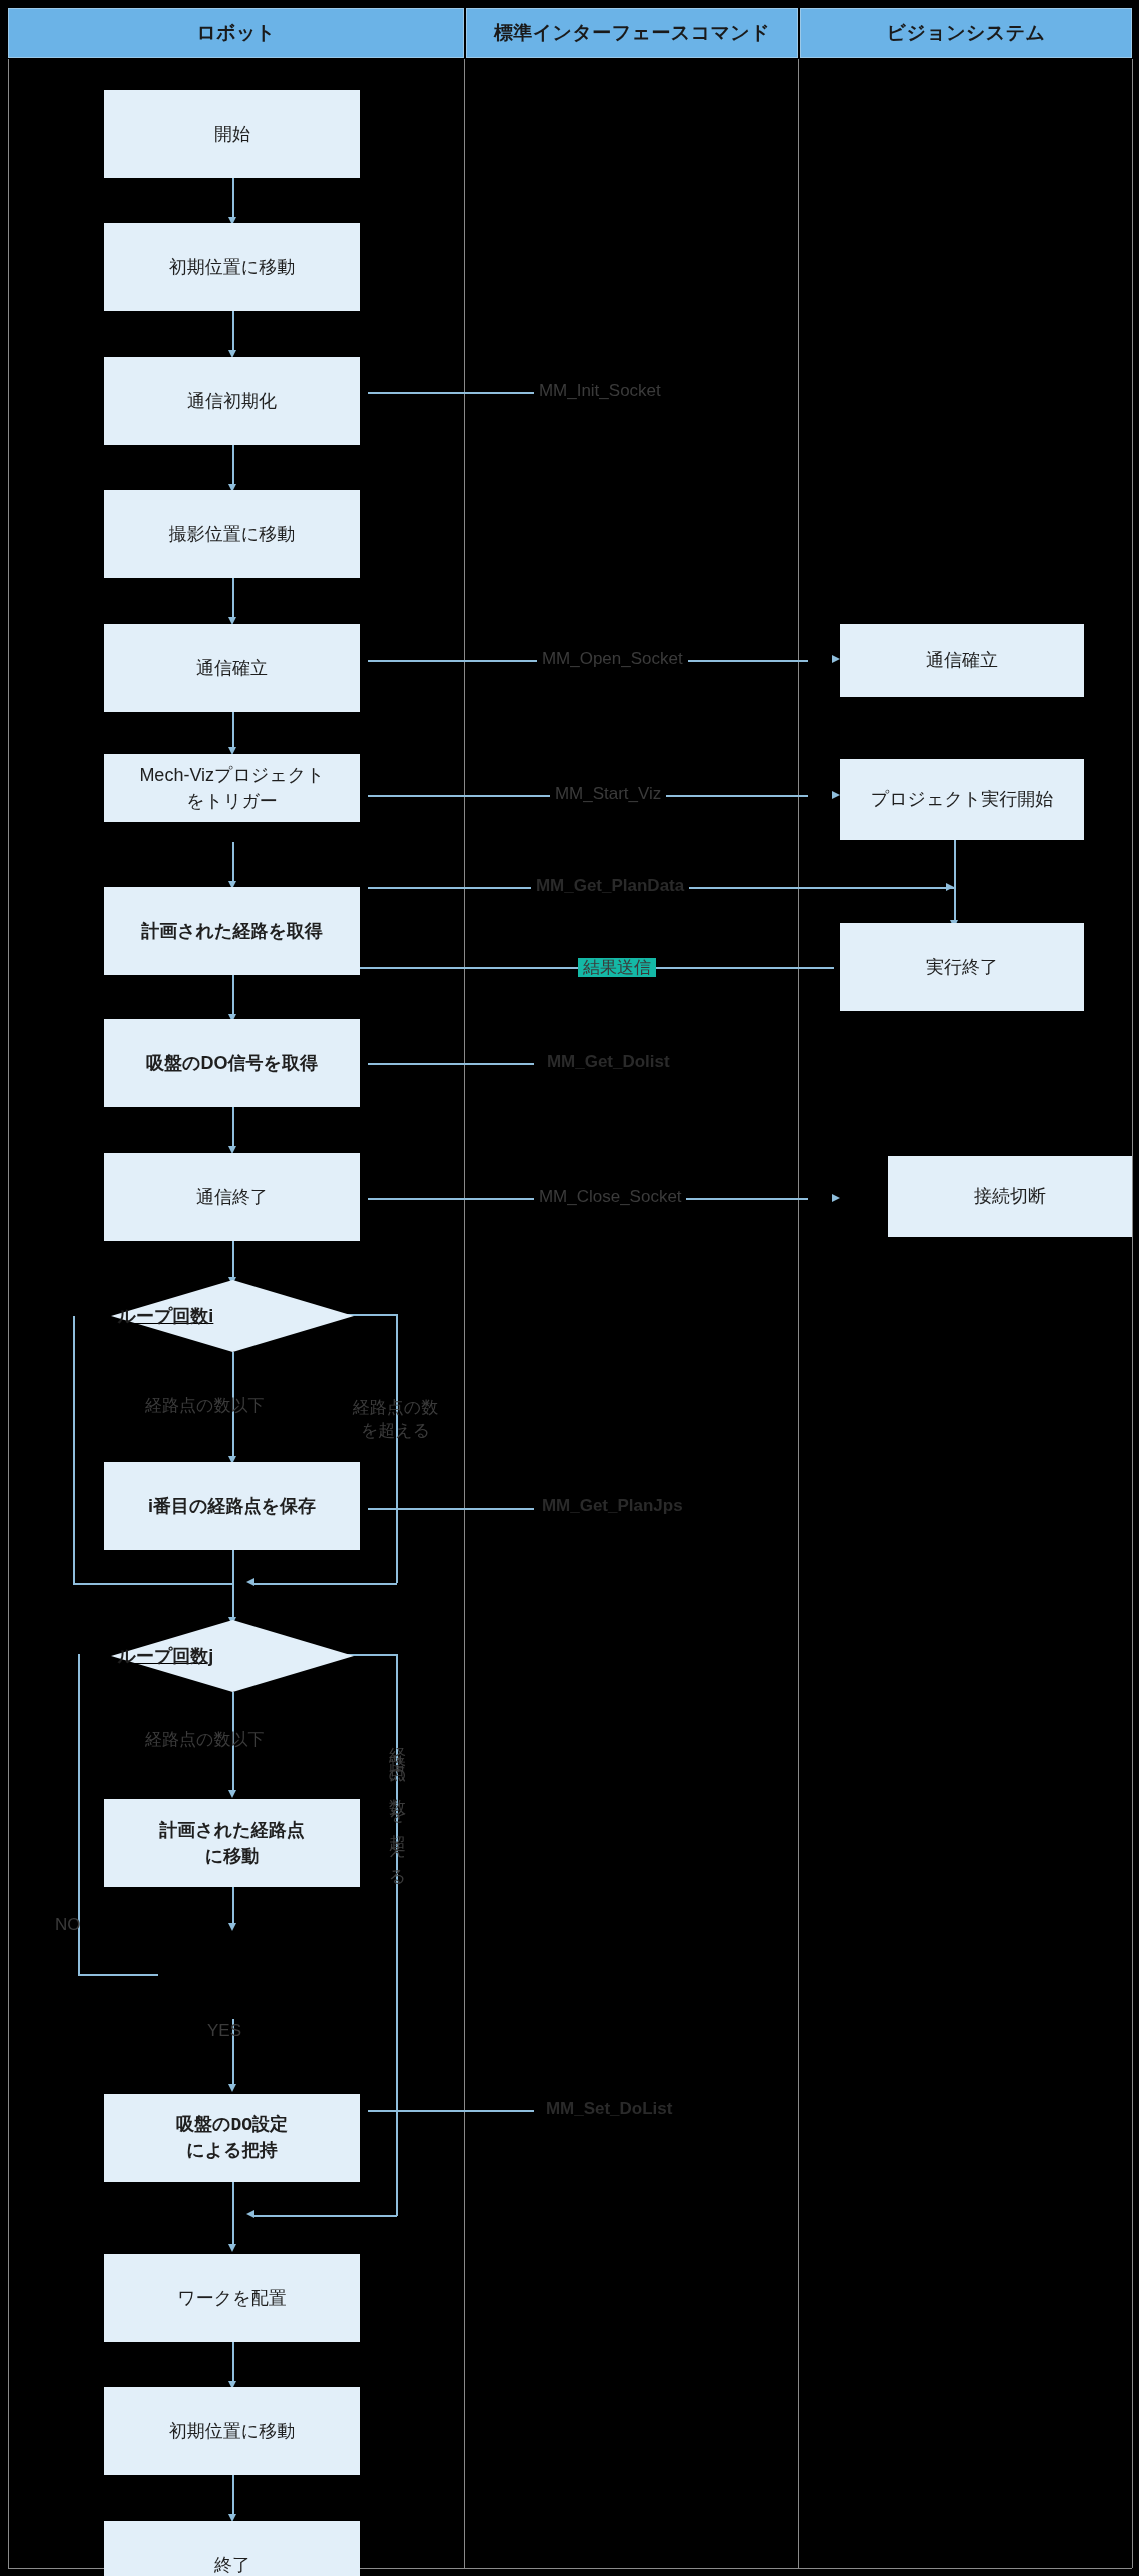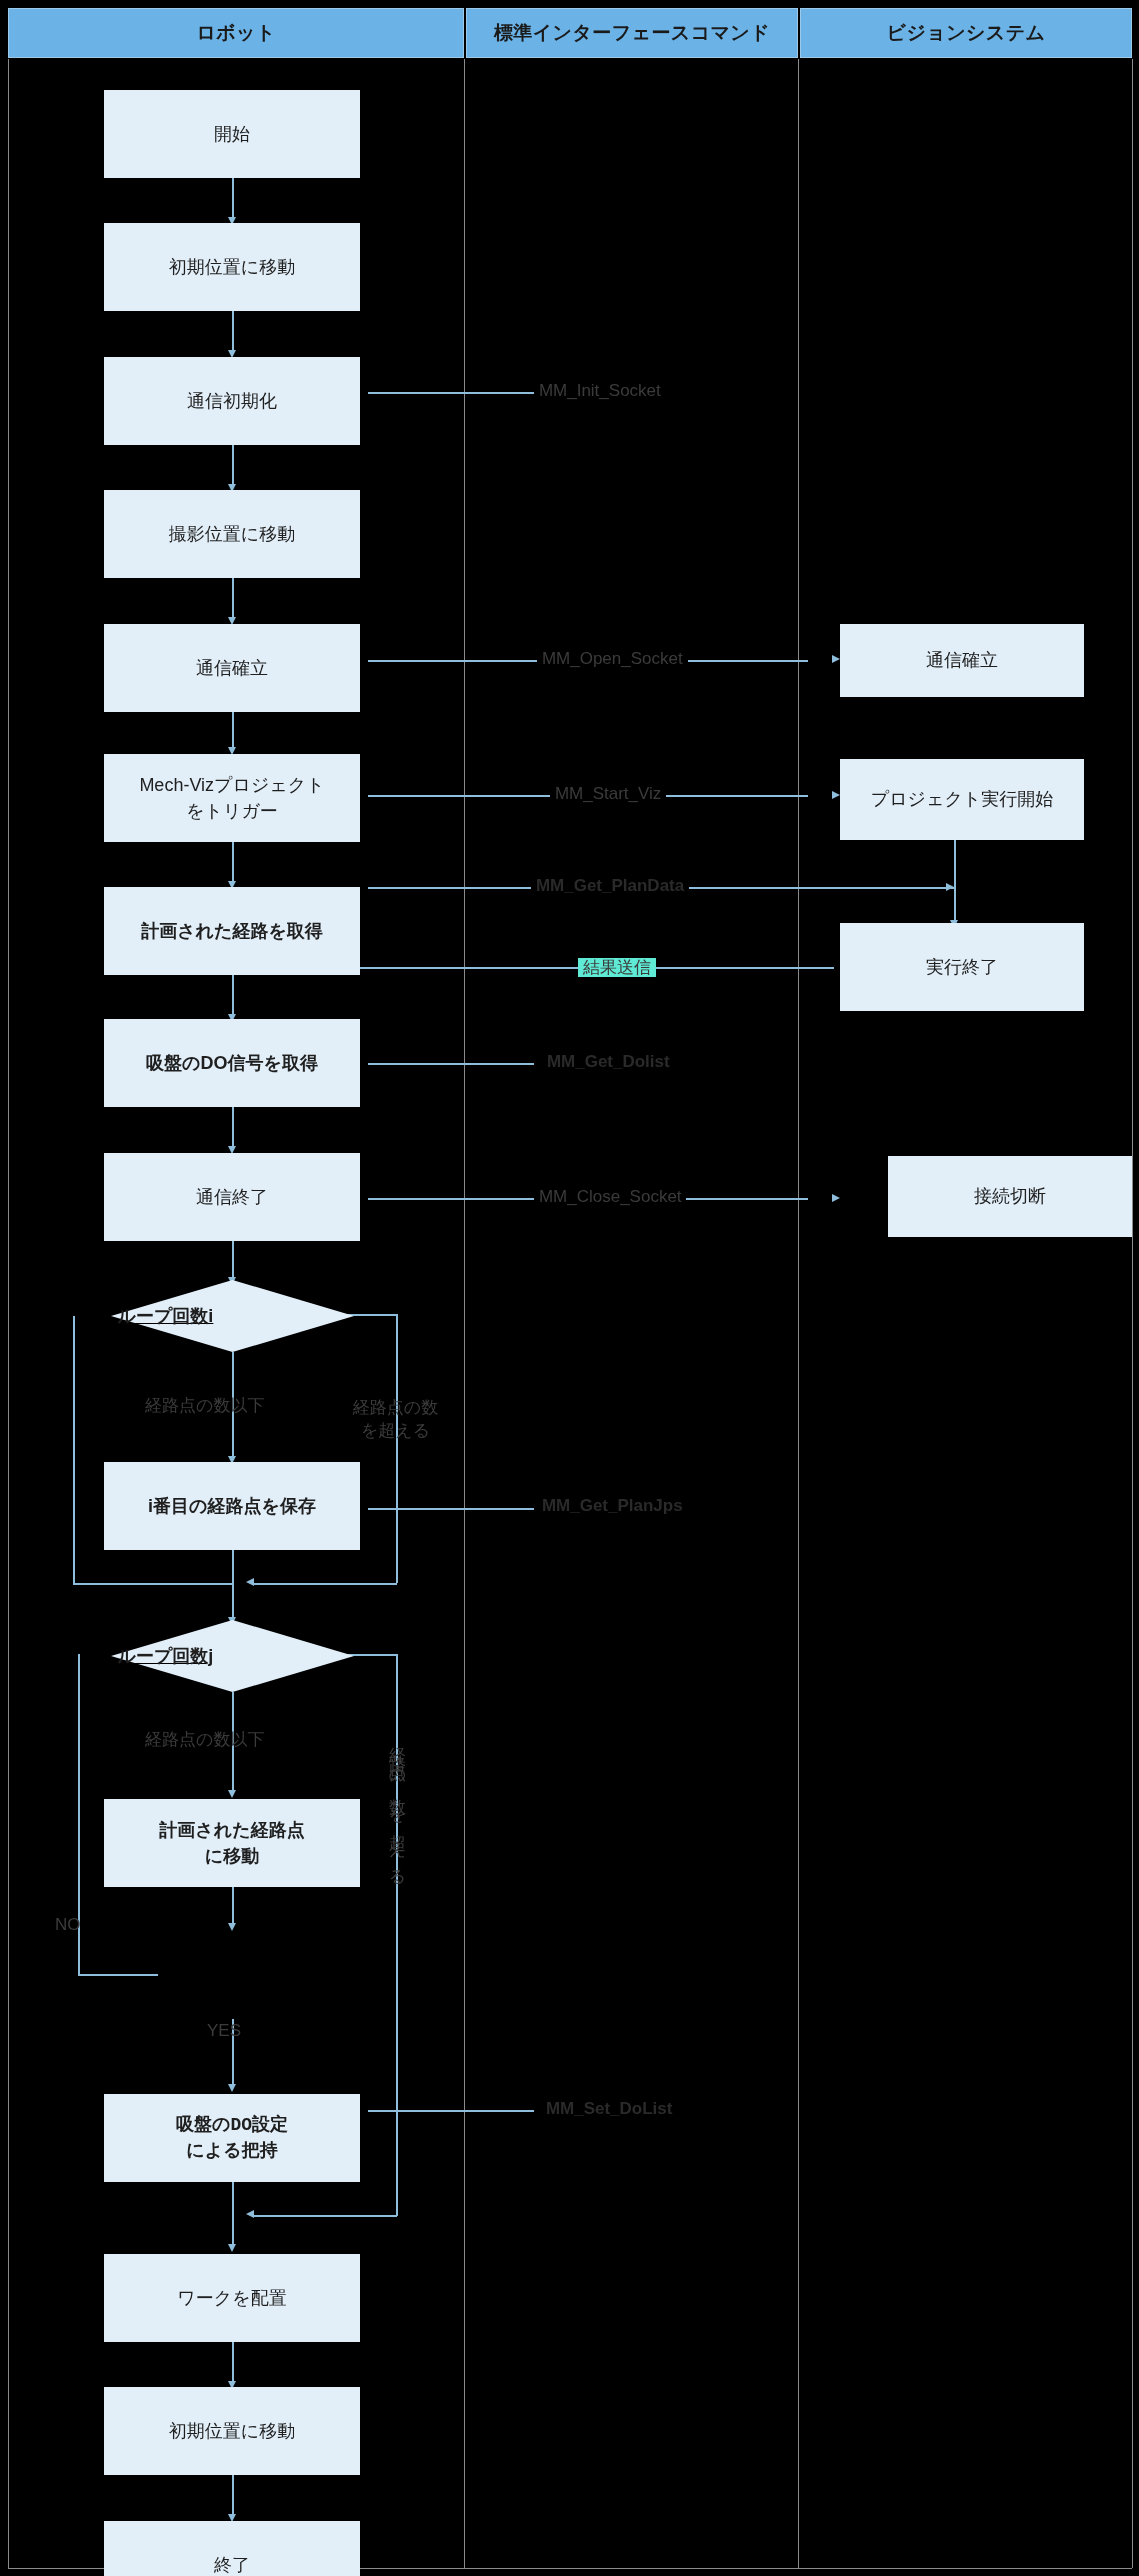--- a/index.html
+++ b/index.html
@@ -248,21 +248,21 @@
   </div>
 
   <div class="node" style="left:104px; top:490px; width:256px; height:88px;">
     <span>撮影位置に移動</span>
   </div>
 
   <div class="node" style="left:104px; top:624px; width:256px; height:88px;">
     <span>通信確立</span>
   </div>
 
-  <div class="node" style="left:104px; top:754px; width:256px; height:88px; white-space:pre-line;">
+  <div class="node" style="left:104px; top:754px; width:256px; height:68px; white-space:pre-line;">
     <span>Mech-Vizプロジェクト
 をトリガー</span>
   </div>
 
   <div class="node bold" style="left:104px; top:887px; width:256px; height:88px;">
     <span>計画された経路を取得</span>
   </div>
 
   <div class="node" style="left:104px; top:1153px; width:256px; height:88px;">
     <span>通信終了</span>
@@ -335,21 +335,21 @@
 
   <div class="elabel onTop" style="left:550px; top:784px;">
     <span style="background:#000;padding:0 4.9px;">MM_Start_Viz</span>
   </div>
 
   <div class="elabel bold onTop" style="left:531px; top:876px;">
     <span style="background:#000;padding:0 4.9px;">MM_Get_PlanData</span>
   </div>
 
   <div class="elabel onTop" style="left:578px; top:956px;">
-    <span style="background:#5eead4;padding:0 4.9px;text-align:center;">結果送信</span>
+    <span style="background:#14b8a6;padding:0 4.9px;text-align:center;">結果送信</span>
   </div>
 
   <div class="elabel bold onTop" style="left:542px; top:1052px;">
     <span style="background:#000;padding:0 4.9px;">MM_Get_Dolist</span>
   </div>
 
   <div class="elabel onTop" style="left:534px; top:1187px;">
     <span style="background:#000;padding:0 4.9px;">MM_Close_Socket</span>
   </div>
 

